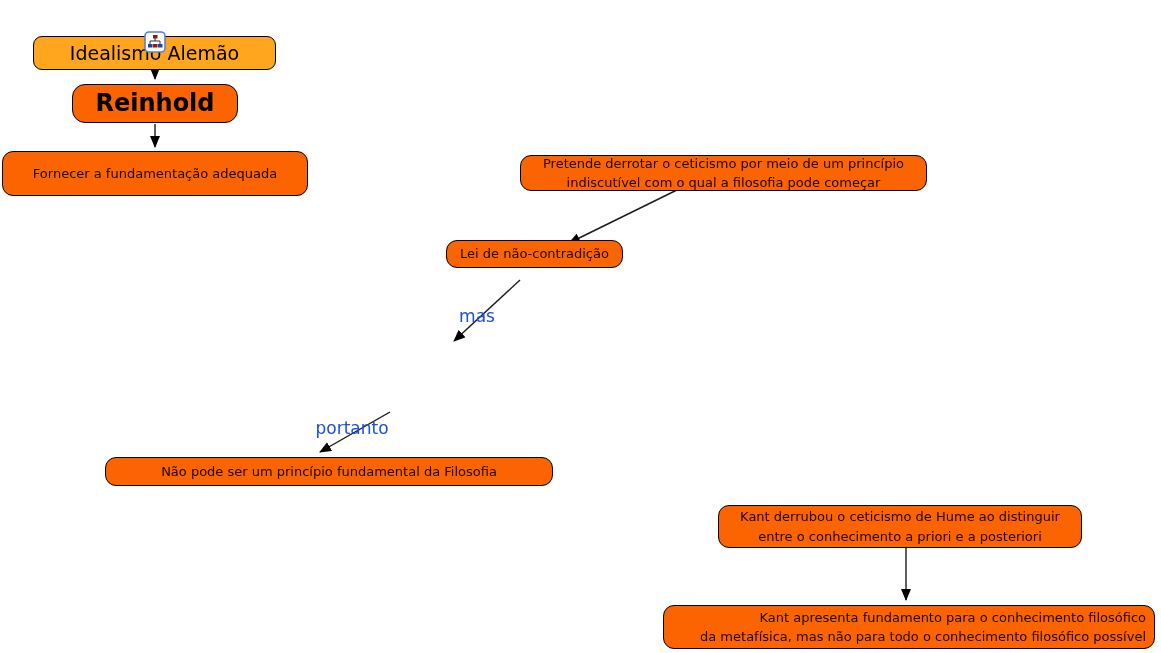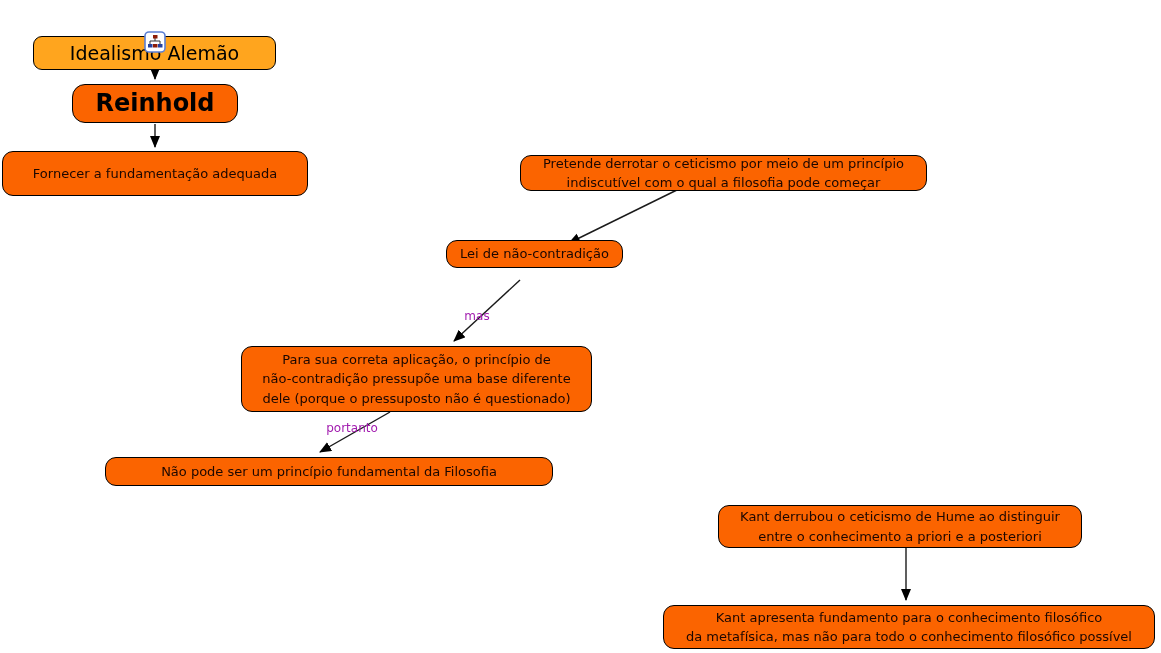--- a/index.html
+++ b/index.html
@@ -54,22 +54,22 @@
   .node-title{
     color:#000000;
     font-size:24px;
     font-weight:bold;
     border-radius:13px;
     line-height:1.1;
   }
   .link-label{
     position:absolute;
     transform:translate(-50%,-50%);
-    font-size:12px;
-    color:#a21caf;
+    font-size:17px;
+    color:#1d4ed8;
     background:transparent;
     white-space:nowrap;
     cursor:default;
   }
   .resource-icon{
     position:absolute;
     left:144px;top:31px;
     width:22px;height:22px;
     cursor:pointer;
   }
@@ -125,36 +125,31 @@
 
   <div class="node" style="left:520px;top:141px;width:407px;height:36px;margin-top:14px;">
     <span>Pretende derrotar o ceticismo por meio de um princípio</span>
     <span>indiscutível com o qual a filosofia pode começar</span>
   </div>
 
   <div class="node" style="left:446px;top:240px;width:177px;height:28px;">
     <span>Lei de não-contradição</span>
   </div>
 
-  <div class="node" style="left:241px;top:346px;width:351px;height:66px;">
-    <span>Para sua correta aplicação, o princípio de</span>
-    <span>não-contradição pressupõe uma base diferente</span>
-    <span>dele (porque o pressuposto não é questionado)</span>
-  </div>
 
   <div class="node" style="left:105px;top:457px;width:448px;height:29px;">
     <span>Não pode ser um princípio fundamental da Filosofia</span>
   </div>
 
   <div class="node" style="left:718px;top:505px;width:364px;height:43px;">
     <span>Kant derrubou o ceticismo de Hume ao distinguir</span>
     <span>entre o conhecimento a priori e a posteriori</span>
   </div>
 
-  <div class="node" style="left:663px;top:605px;width:492px;height:44px;">
+  <div class="node" style="left:663px;top:605px;width:492px;height:44px;text-align:right;">
     <span>Kant apresenta fundamento para o conhecimento filosófico</span>
     <span>da metafísica, mas não para todo o conhecimento filosófico possível</span>
   </div>
 
   <div class="link-label" style="left:477px;top:316px;">mas</div>
 
   <div class="link-label" style="left:352px;top:428px;">portanto</div>
 
 </div>
 

